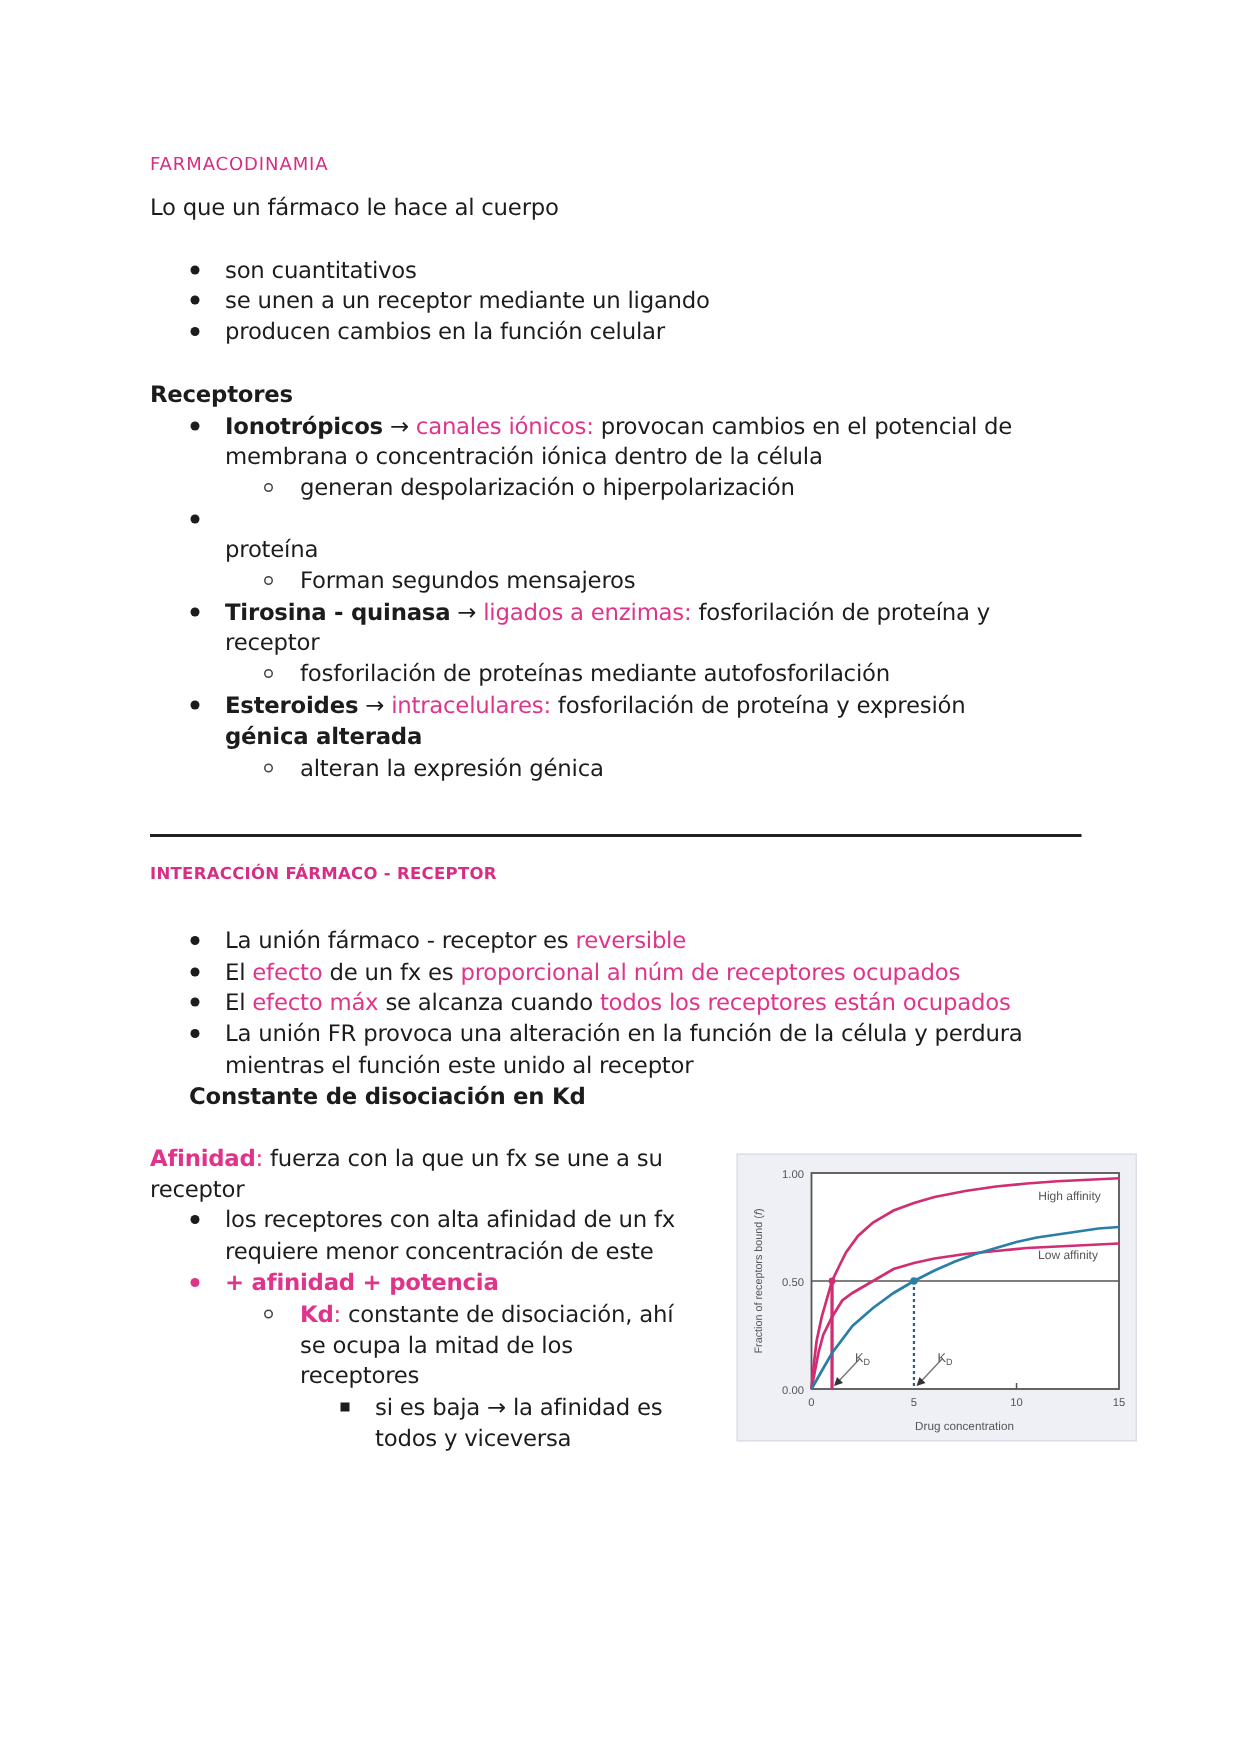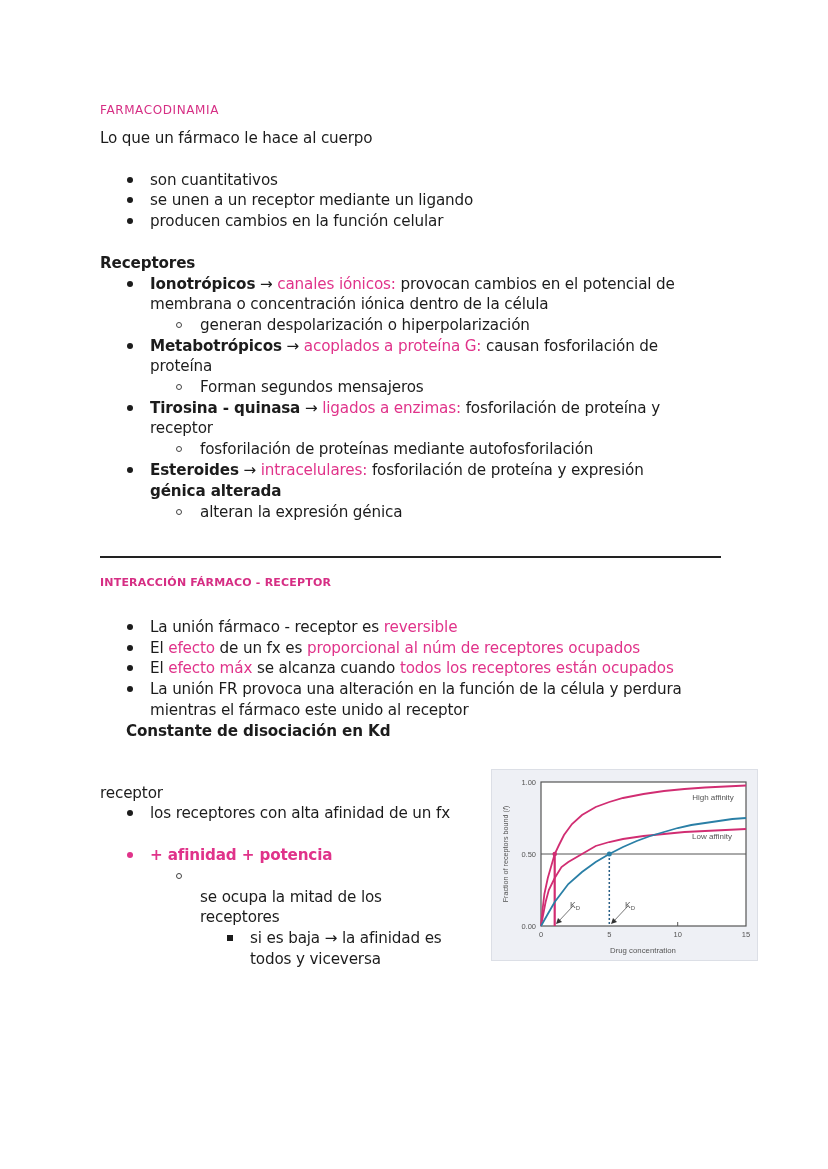--- a/index.html
+++ b/index.html
@@ -47,25 +47,20 @@
   <div class="abs txt" style="left:150px; top:274px;">
     <span class="b">Ionotrópicos</span>
     <span>→</span>
     <span class="pink">canales iónicos</span><span class="pink">:</span><span> provocan cambios en el potencial de</span>
   </div>
   <div class="abs txt" style="left:150px; top:294px;">membrana o concentración iónica dentro de la célula</div>
   <div class="circle" style="left:176px; top:322px;"></div>
   <div class="abs txt" style="left:200px; top:315px;">generan despolarización o hiperpolarización</div>
 
   <div class="bullet" style="left:127px; top:343px;"></div>
-  <div class="abs txt" style="left:150px; top:336px;">
-    <span class="b">Metabotrópicos</span>
-    <span>→</span>
-    <span class="pink">acoplados a proteína G</span><span class="pink">:</span><span> causan fosforilación de</span>
-  </div>
   <div class="abs txt" style="left:150px; top:356px;">proteína</div>
   <div class="circle" style="left:176px; top:384px;"></div>
   <div class="abs txt" style="left:200px; top:377px;">Forman segundos mensajeros</div>
 
   <div class="bullet" style="left:127px; top:405px;"></div>
   <div class="abs txt" style="left:150px; top:398px;">
     <span class="b">Tirosina - quinasa</span>
     <span>→</span>
     <span class="pink">ligados a enzimas:</span><span> fosforilación de proteína y</span>
   </div>
@@ -91,32 +86,35 @@
   <div class="abs txt" style="left:150px; top:617px;"><span>La unión fármaco - receptor es </span><span class="pink">reversible</span></div>
 
   <div class="bullet" style="left:127px; top:645px;"></div>
   <div class="abs txt" style="left:150px; top:638px;"><span>El </span><span class="pink">efecto</span><span> de un fx es </span><span class="pink">proporcional al núm de receptores ocupados</span></div>
 
   <div class="bullet" style="left:127px; top:665px;"></div>
   <div class="abs txt" style="left:150px; top:658px;"><span>El </span><span class="pink">efecto máx</span><span> se alcanza cuando </span><span class="pink">todos los receptores están ocupados</span></div>
 
   <div class="bullet" style="left:127px; top:686px;"></div>
   <div class="abs txt" style="left:150px; top:679px;">La unión FR provoca una alteración en la función de la célula y perdura</div>
-  <div class="abs txt" style="left:150px; top:700px;">mientras el fármaco este unido al receptor</div>
+  <div class="abs txt" style="left:150px; top:700px;">mientras el función este unido al receptor</div>
 
   <div class="abs txt b" style="left:100px; top:721px;margin-left:26px;">Constante de disociación en Kd</div>
+  <div class="abs txt" style="left:100px; top:762px;"><span class="pink b">Afinidad</span><span class="pink">:</span><span> fuerza con la que un fx se une a su</span></div>
   <div class="abs txt" style="left:100px; top:783px;">receptor</div>
 
   <div class="bullet" style="left:127px; top:810px;"></div>
   <div class="abs txt" style="left:150px; top:803px;">los receptores con alta afinidad de un fx</div>
+  <div class="abs txt" style="left:150px; top:824px;">requiere menor concentración de este</div>
 
   <div class="bullet pinkb" style="left:127px; top:852px;"></div>
   <div class="abs txt pink b" style="left:150px; top:845px;">+ afinidad + potencia</div>
 
   <div class="circle" style="left:176px; top:873px;"></div>
+  <div class="abs txt" style="left:200px; top:866px;"><span class="pink b">Kd</span><span class="pink">:</span><span> constante de disociación, ahí</span></div>
   <div class="abs txt" style="left:200px; top:887px;">se ocupa la mitad de los</div>
   <div class="abs txt" style="left:200px; top:907px;">receptores</div>
 
   <div class="square" style="left:227px; top:935px;"></div>
   <div class="abs txt" style="left:250px; top:928px;">si es baja → la afinidad es</div>
   <div class="abs txt" style="left:250px; top:949px;">todos y viceversa</div>
 
   <div class="chart">
     <svg width="267" height="192" viewBox="0 0 267 192">
 

